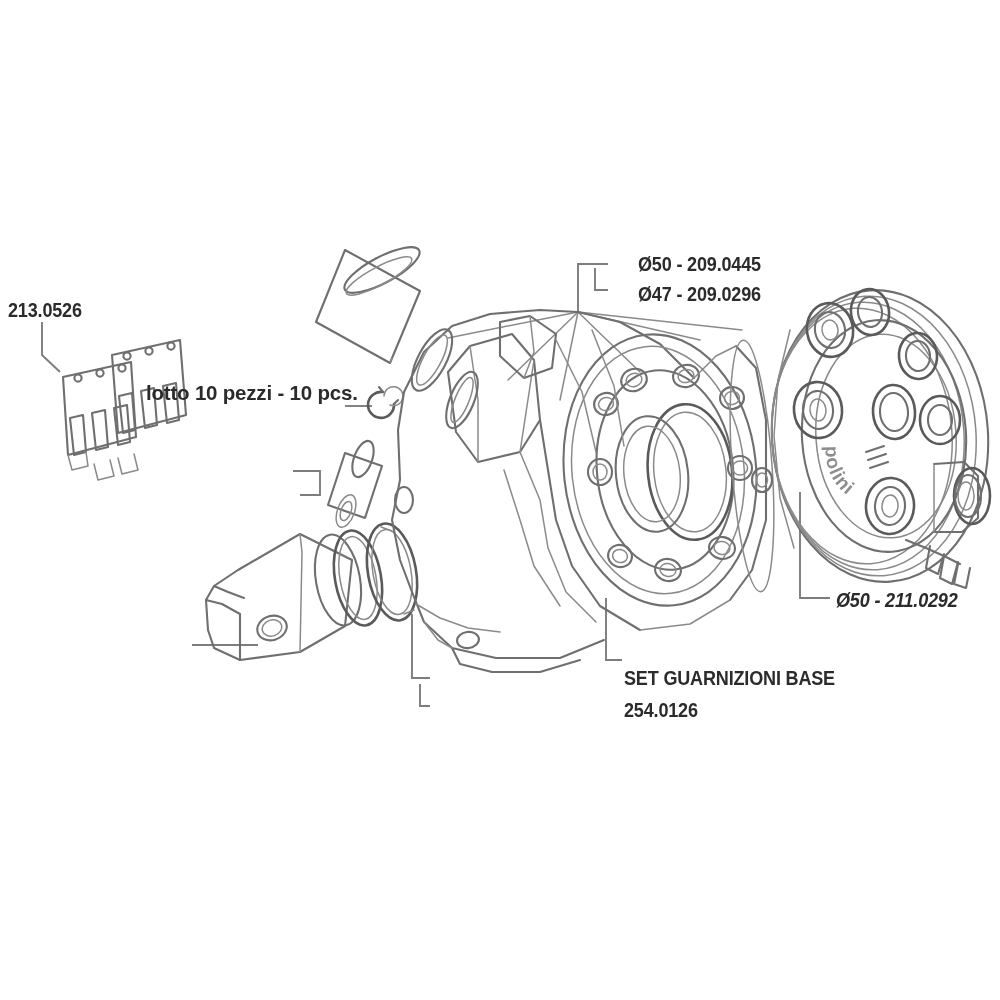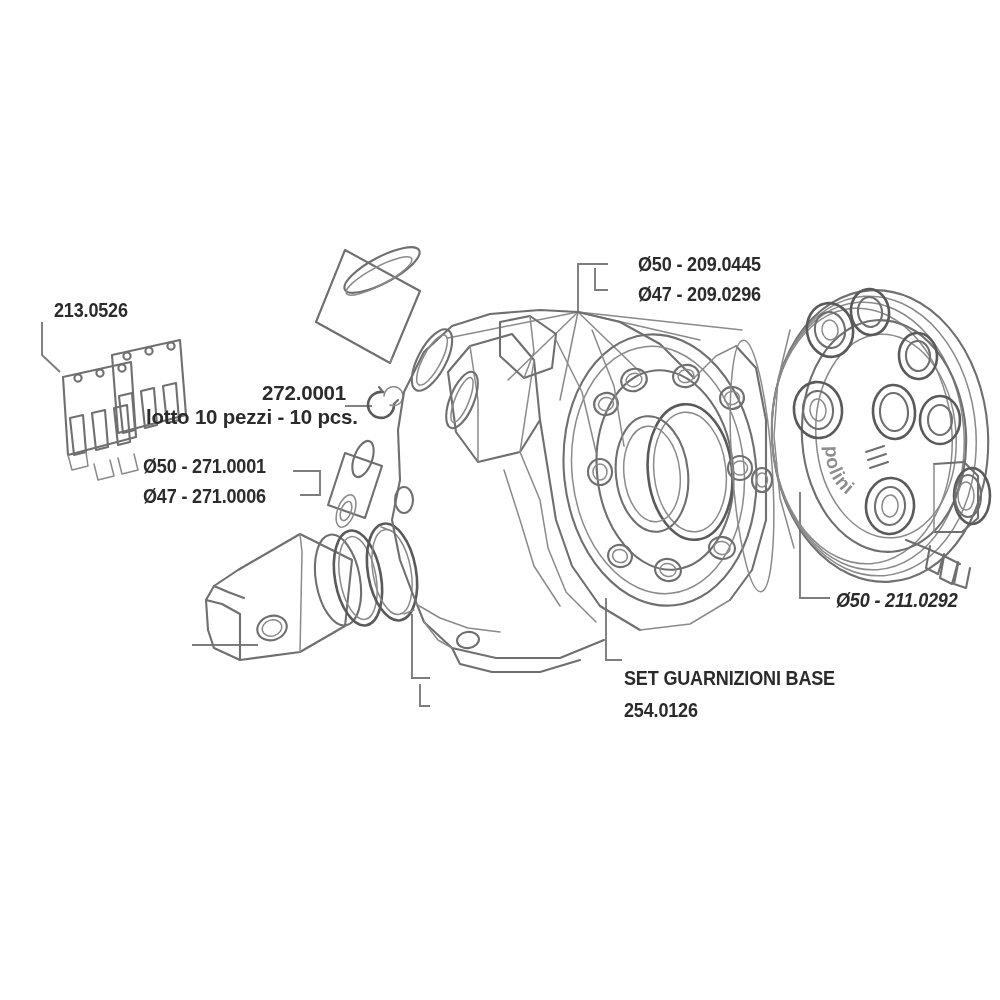--- a/index.html
+++ b/index.html
@@ -295,33 +295,28 @@
         <path class="ln" d="M930 546 L926 568 L938 574 L944 554"></path>
         <path class="ln" d="M944 556 L940 578 L952 584 L958 562"></path>
         <path class="ln" d="M958 564 L954 584 L966 588 L970 568"></path>
       </g>
 
       <path class="lnt" d="M790 330 L778 380 L774 436 L780 498 L794 548"></path>
     </g>
 
   </svg>
 
-  <div class="stack" style="left:8px; top:298px;margin-left:46px;">
+  <div class="stack" style="left:8px; top:298px;">
     <span class="lbl sz-md">213.0526</span>
   </div>
 
   <div class="stack" style="left:146px; top:381px; text-align:right; width:200px;">
-    <span class="lbl sz-md" style="transform:none; display:block; text-align:right;">272.0001</span>
     <span class="lbl sz-md" style="transform:none; display:block; text-align:center;">lotto 10 pezzi - 10 pcs.</span>
   </div>
 
-  <div class="stack" style="left:143px; top:454px;">
-    <span class="lbl sz-md">Ø50 - 271.0001</span>
-    <span class="lbl sz-md" style="margin-top:6px;">Ø47 - 271.0006</span>
-  </div>
 
 
   <div class="stack" style="left:614px; top:252px;margin-left:24px;">
     <span class="lbl sz-md">Ø50 - 209.0445</span>
     <span class="lbl sz-md" style="margin-top:6px;">Ø47 - 209.0296</span>
   </div>
 
   <div class="stack" style="left:836px; top:588px;font-style:italic;">
     <span class="lbl sz-md">Ø50 - 211.0292</span>
   </div>

